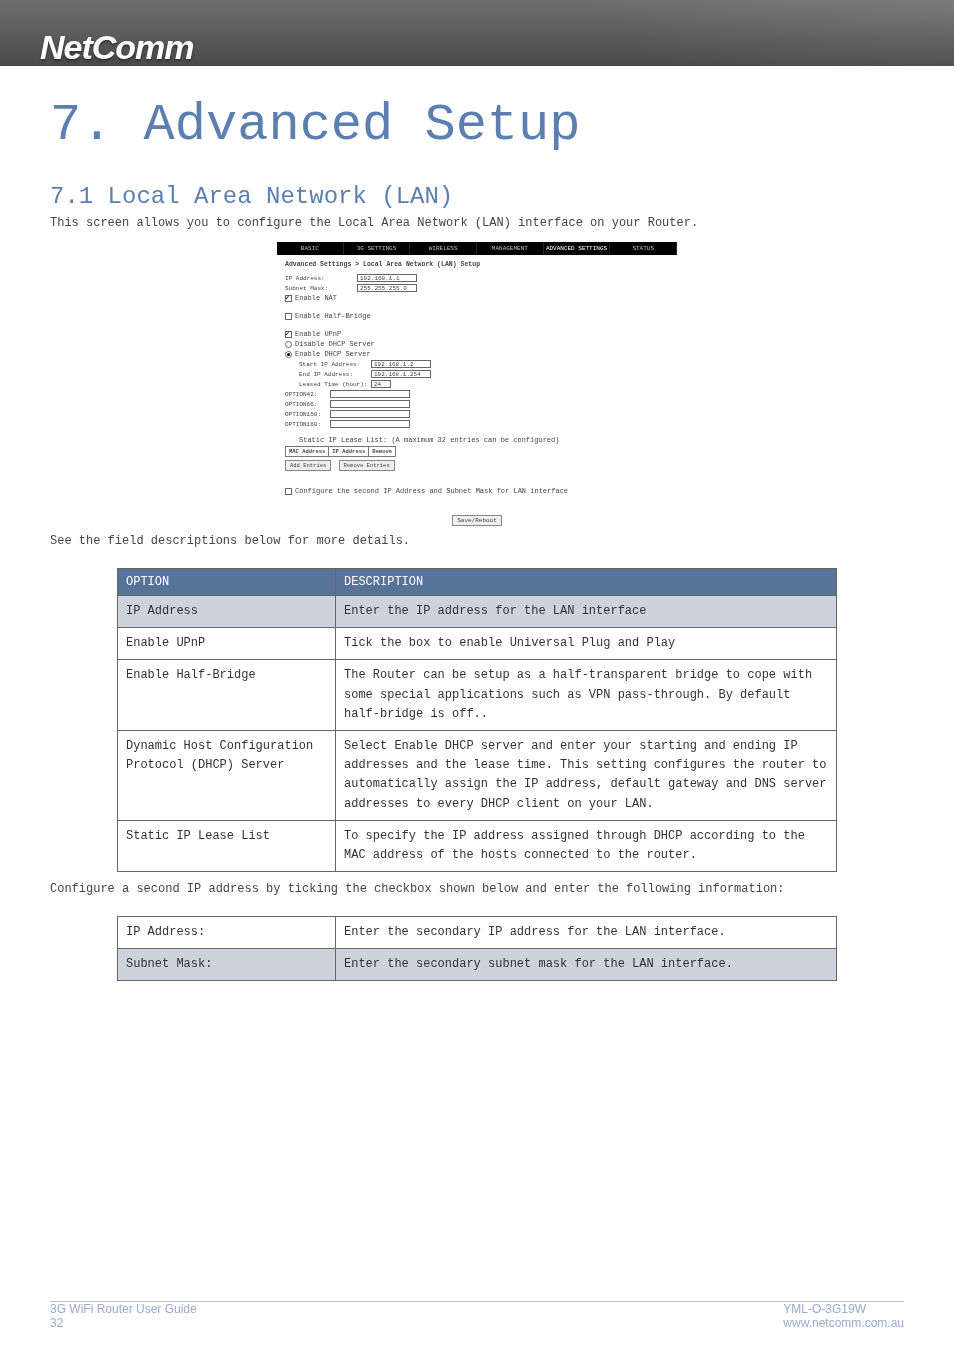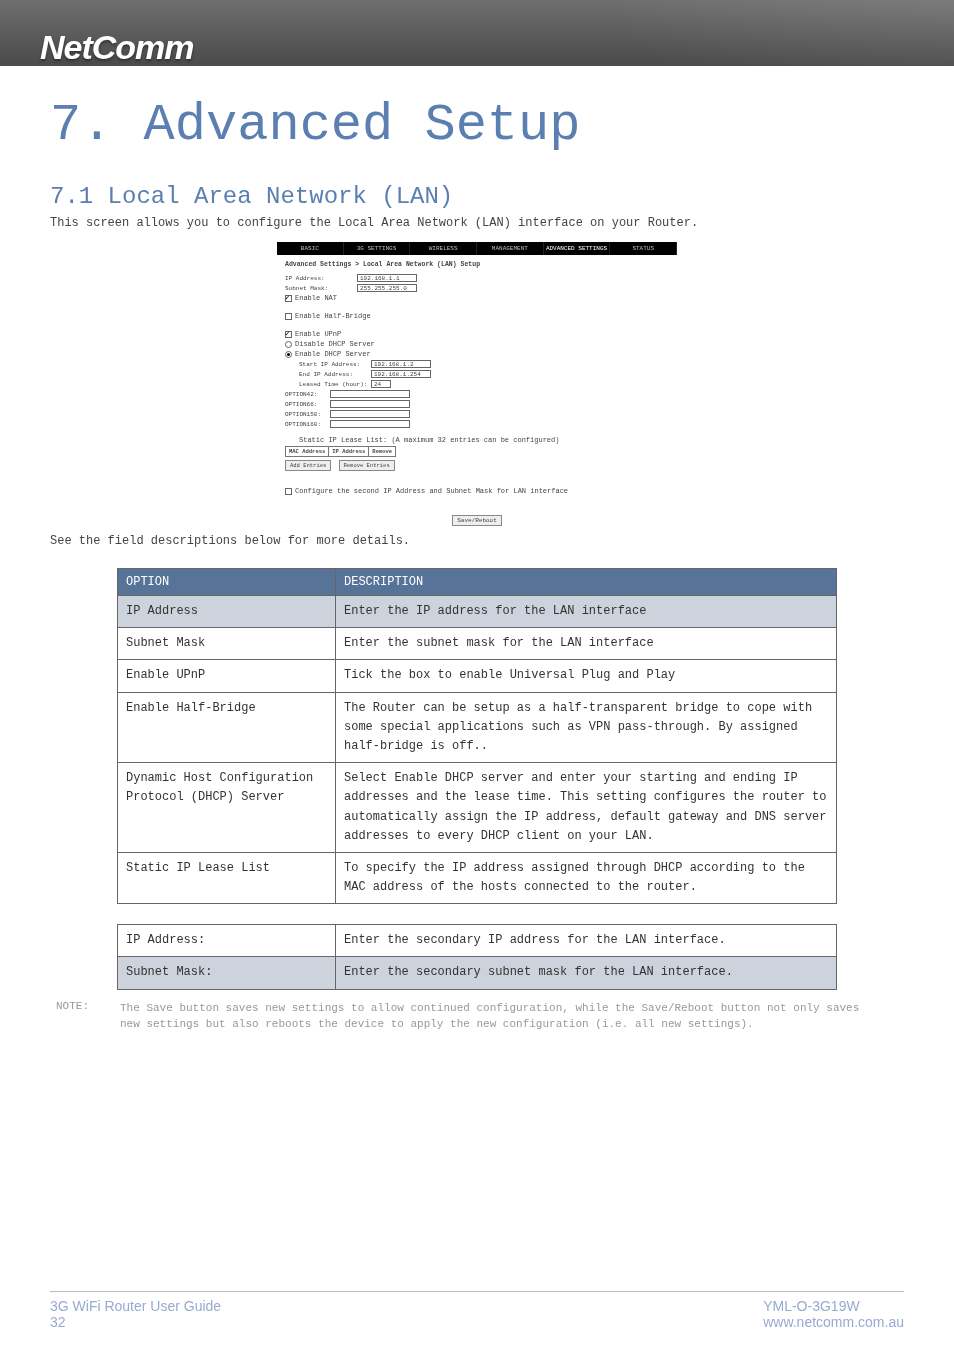--- a/index.html
+++ b/index.html
@@ -140,24 +140,24 @@
   table.desc-table td:first-child { width: 218px; }
   .note-row { display:flex; margin-top:6px; }
   .note-label { width:70px; color:#999; font-size:11px; padding-left:6px;}
   .note-text { flex:1; color:#999; font-size:11px; line-height:1.5; padding-right:30px;}
   .footer {
     position: absolute;
     bottom: 20px;
     left: 50px;
     right: 50px;
     border-top: 1px solid #bbb;
-    padding-top: 6px;
+    padding-top: 0;
     display: flex;
     justify-content: space-between;
-    font-size: 14px;
+    font-size: 12px;
     color: #98aad0;
   }
   .footer .right { }
 </style>
 </head>
 <body>
 
 <div class="top-banner">
   <div class="brand">NetComm</div>
 </div>
@@ -268,60 +268,53 @@
     <tbody>
         <tr>
       <th>OPTION</th>
       <th>DESCRIPTION</th>
     </tr>
     <tr class="subhead">
           <td>IP Address</td>
           <td>Enter the IP address for the LAN interface</td>
         </tr>
     <tr>
-          <td>Subnet Mask</td>
-          <td>Enter the subnet mask for the LAN interface</td>
-        </tr>
-    <tr>
           <td>Enable UPnP</td>
           <td>Tick the box to enable Universal Plug and Play</td>
         </tr>
     <tr>
           <td>Enable Half-Bridge</td>
-          <td>The Router can be setup as a half-transparent bridge to cope with some special applications such as VPN pass-through. By assigned half-bridge is off..</td>
+          <td>The Router can be setup as a half-transparent bridge to cope with some special applications such as VPN pass-through. By default half-bridge is off..</td>
         </tr>
     <tr>
           <td>Dynamic Host Configuration Protocol (DHCP) Server</td>
           <td>Select Enable DHCP server and enter your starting and ending IP addresses and the lease time. This setting configures the router to automatically assign the IP address, default gateway and DNS server addresses to every  DHCP client on your LAN.</td>
         </tr>
     <tr>
           <td>Static IP Lease List</td>
           <td>To specify the IP address assigned through DHCP according to the MAC address of the hosts connected to the router.</td>
         </tr>
   </tbody>
     </table>
 
+  <p class="body-text">Configure a second IP address by ticking the checkbox shown below and enter the following information:</p>
 
   <table class="desc-table">
     <tbody>
         <tr>
           <td>IP Address:</td>
           <td>Enter the secondary IP address for the LAN interface.</td>
         </tr>
     <tr class="subhead">
           <td>Subnet Mask:</td>
           <td>Enter the secondary subnet mask for the LAN interface.</td>
         </tr>
   </tbody>
     </table>
 
-  <div class="note-row">
-    <div class="note-label">NOTE:</div>
-    <div class="note-text">The Save button saves new settings to allow continued configuration, while the Save/Reboot button not only saves new settings but also reboots the device to apply the new configuration (i.e. all new settings).</div>
-  </div>
 </div>
 
 <div class="footer">
   <div class="left">
     <div>3G WiFi Router User Guide</div>
     <div>32</div>
   </div>
   <div class="right">
     <div>YML-O-3G19W</div>
     <div>www.netcomm.com.au</div>

